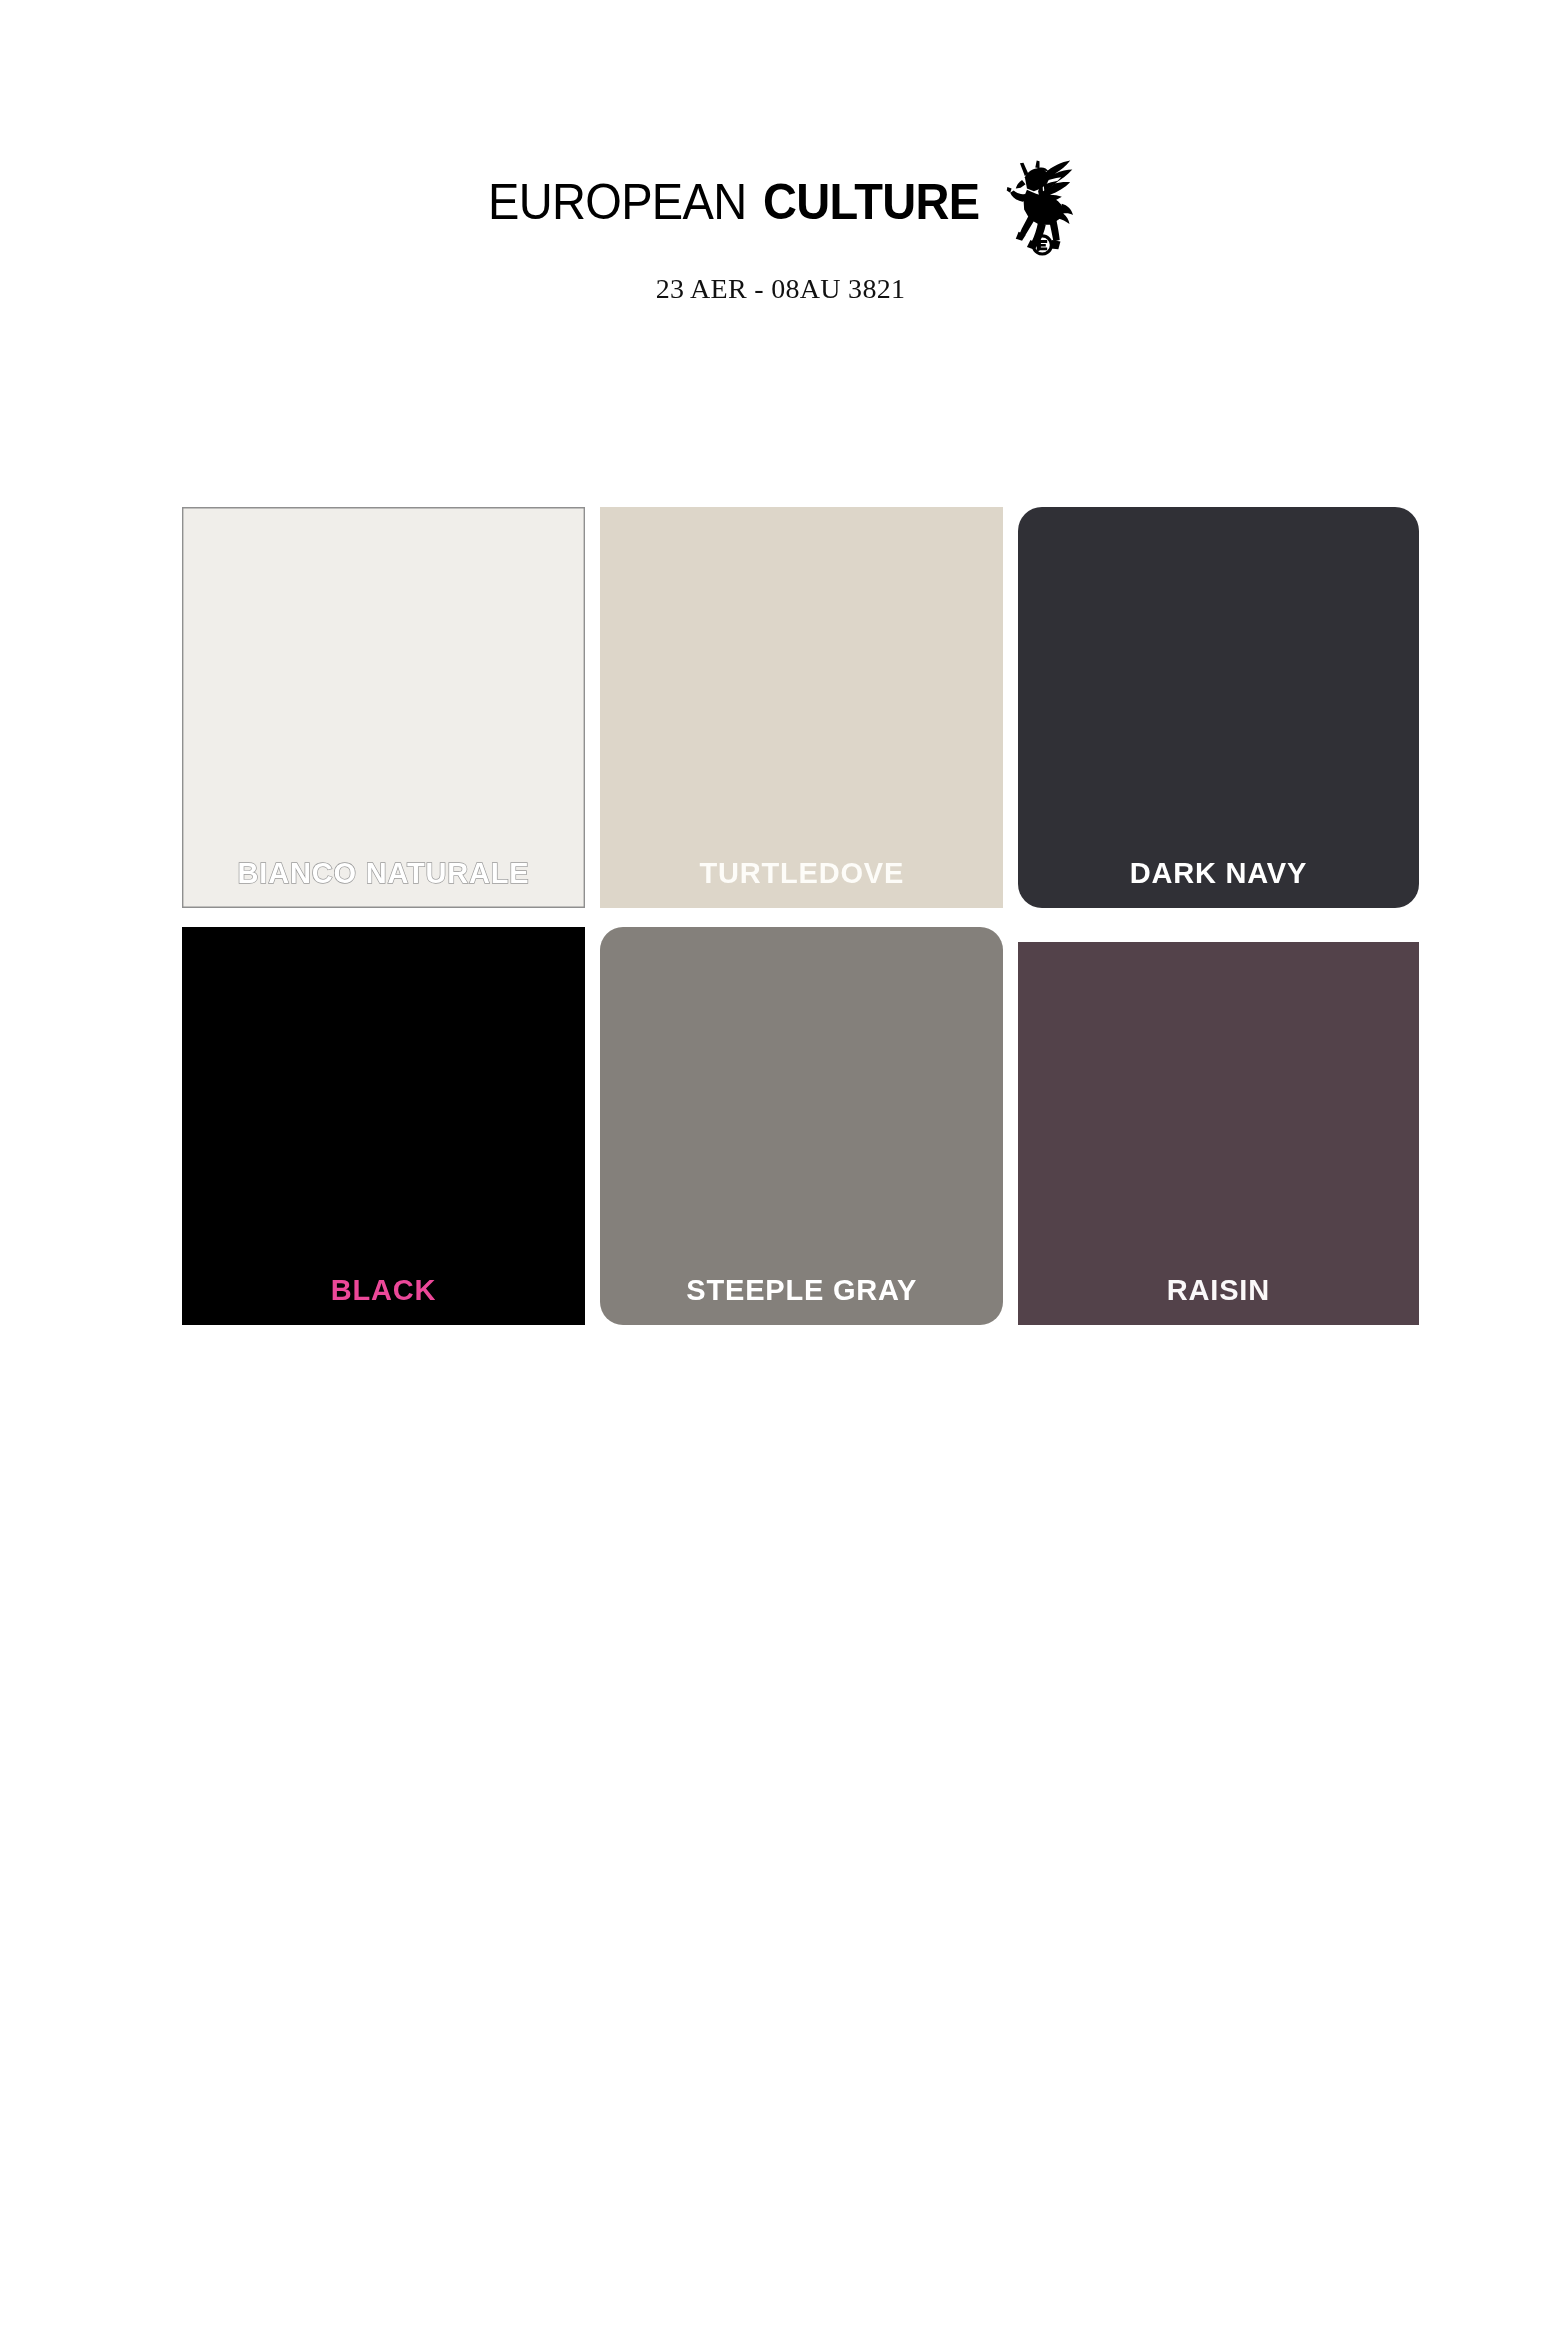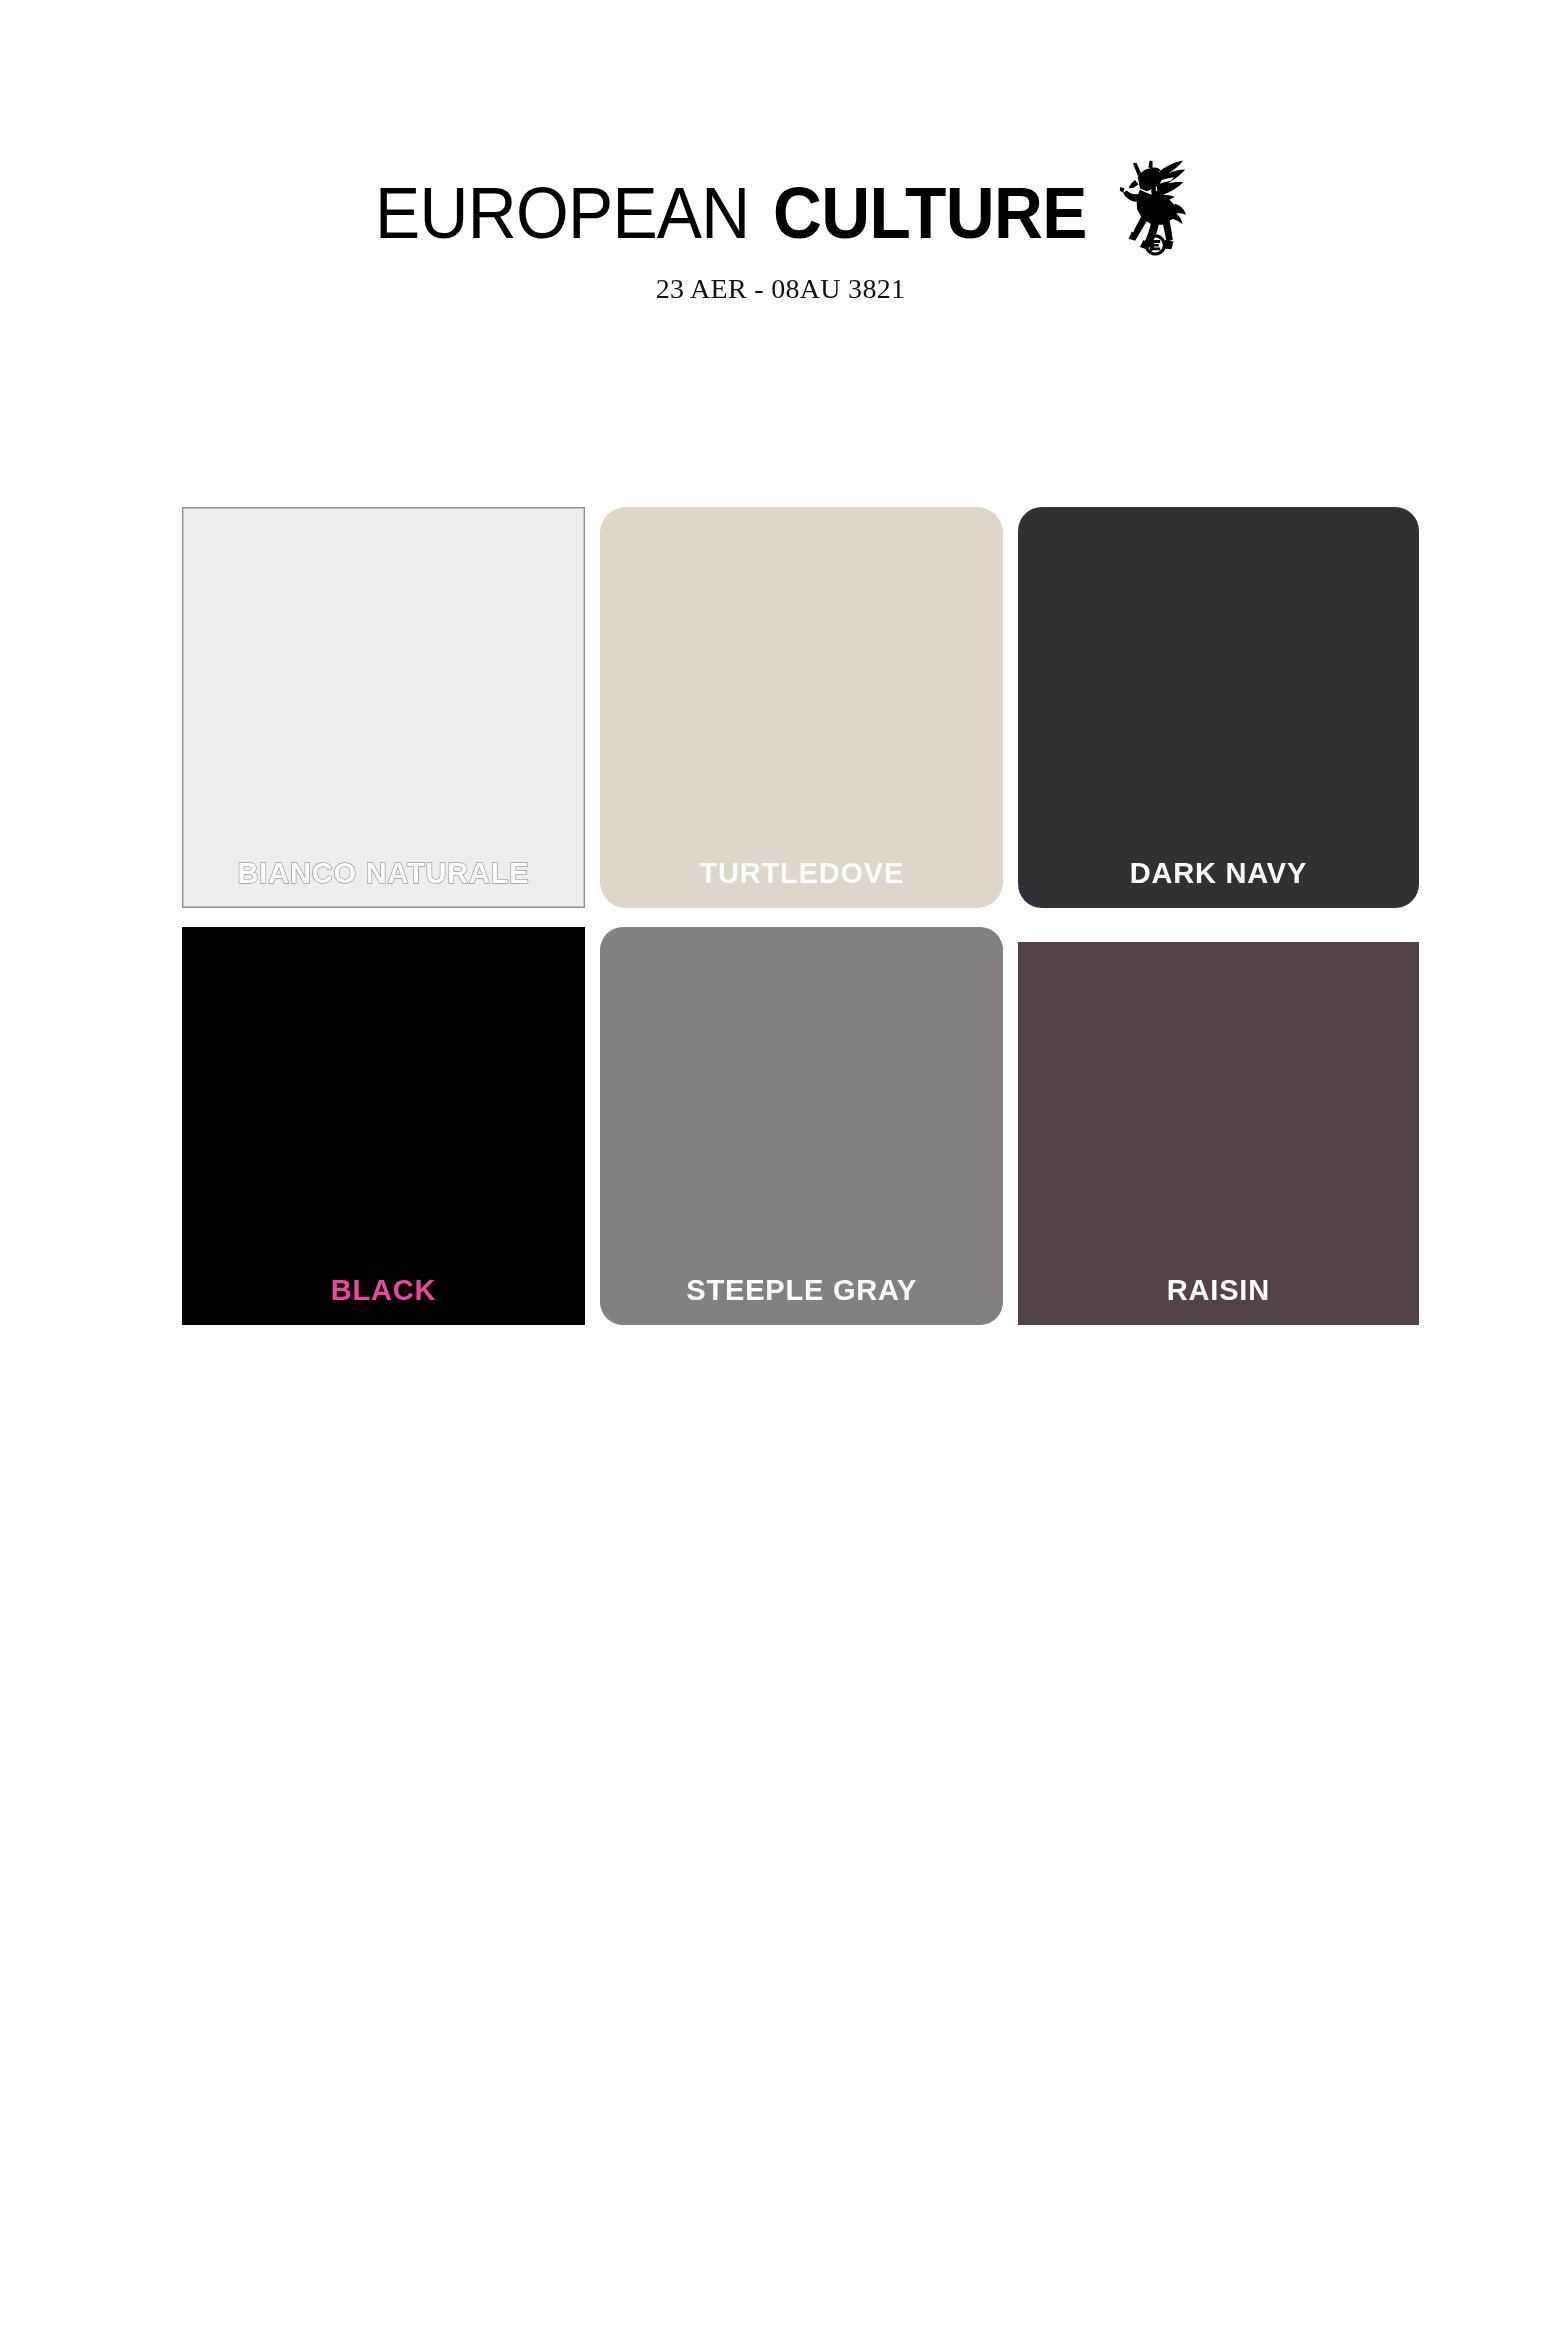--- a/index.html
+++ b/index.html
@@ -25,21 +25,21 @@
     align-items: center;
   }
   .brand-lockup {
     display: flex;
     align-items: flex-start;
     justify-content: center;
     gap: 12.5px;
   }
   .brand-wordmark {
     font-family: "Liberation Sans", sans-serif;
-    font-size: 72px;
+    font-size: 50px;
     line-height: 1;
     letter-spacing: -0.7px;
     color: #000000;
     white-space: nowrap;
     display: flex;
     align-items: baseline;
   }
   .brand-word-light {
     font-weight: 400;
     transform: scaleX(0.94);
@@ -80,21 +80,21 @@
     grid-template-columns: 403px 15.3px 403px 14.6px 401px;
     grid-template-rows: 401px 19px 398px;
     padding-left: 21px;
   }
   .swatch {
     position: relative;
     overflow: hidden;
     display: block;
   }
   .swatch-r1c1 { grid-column: 1; grid-row: 1; }
-  .swatch-r1c2 { grid-column: 3; grid-row: 1; border-radius: 26px; }
+  .swatch-r1c2 { grid-column: 3; grid-row: 1; }
   .swatch-r1c3 { grid-column: 5; grid-row: 1; border-radius: 24px; }
   .swatch-r2c1 { grid-column: 1; grid-row: 3; }
   .swatch-r2c2 { grid-column: 3; grid-row: 3; border-radius: 23px; }
   .swatch-r2c3 { grid-column: 5; grid-row: 3; margin-top: 15px; }
 
   .swatch-label {
     position: absolute;
     left: 0;
     right: 0;
     bottom: 19.5px;

